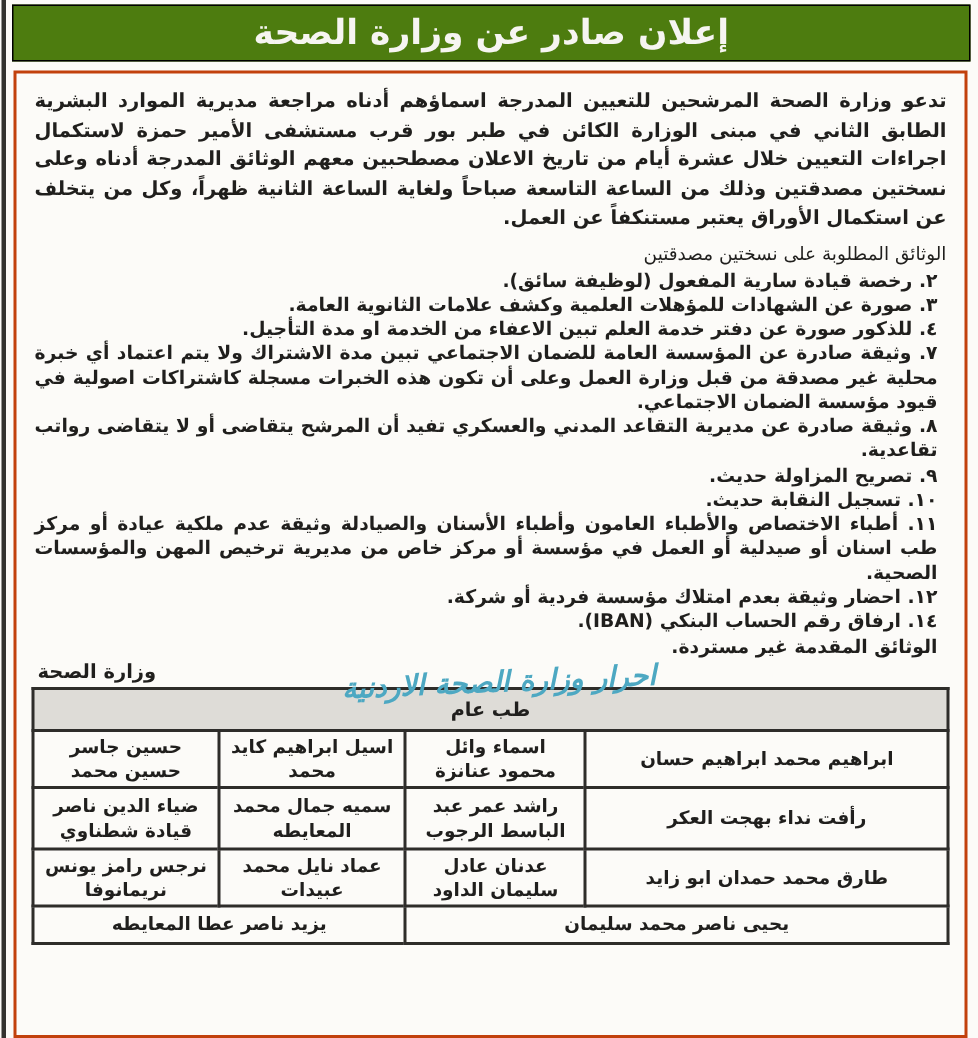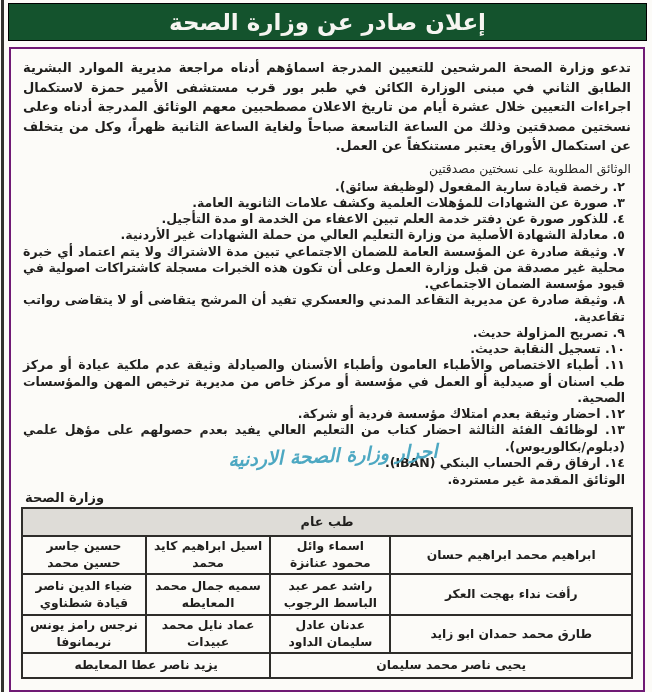--- a/index.html
+++ b/index.html
@@ -20,34 +20,34 @@
   .column-rule {
     position: absolute;
     left: 1px; top: 0;
     width: 3px; height: 100%;
     background: #33322f;
   }
   .header-bar {
     position: absolute;
     left: 8px; top: 3px;
     width: 639px; height: 38px;
-    background: #14532d;
+    background: #4d7c0f;
     border: 1px solid #000;
     display: flex; align-items: center; justify-content: center;
   }
   .header-title {
     color: #f6f5f1;
     font-size: 23px;
     font-weight: bold;
   }
   .content-box {
     position: absolute;
     left: 9px; top: 47px;
     width: 636px; height: 645px;
-    border: 2px solid #701a75;
+    border: 2px solid #c2410c;
     padding: 9px 10px 0 10px;
     overflow: hidden;
   }
   .intro {
     margin: 0 2px;
     font-size: 13px;
     font-weight: bold;
     line-height: 1.5;
     text-align: justify;
   }
@@ -120,28 +120,26 @@
   <div class="content-box">
 
     <p class="intro">تدعو وزارة الصحة المرشحين للتعيين المدرجة اسماؤهم أدناه مراجعة مديرية الموارد البشرية الطابق الثاني في مبنى الوزارة الكائن في طبر بور قرب مستشفى الأمير حمزة لاستكمال اجراءات التعيين خلال عشرة أيام من تاريخ الاعلان مصطحبين معهم الوثائق المدرجة أدناه وعلى نسختين مصدقتين وذلك من الساعة التاسعة صباحاً ولغاية الساعة الثانية ظهراً، وكل من يتخلف عن استكمال الأوراق يعتبر مستنكفاً عن العمل.</p>
 
     <div class="doc-heading">الوثائق المطلوبة على نسختين مصدقتين</div>
 
     <div class="doc-list">
       <div class="doc-item">٢. رخصة قيادة سارية المفعول (لوظيفة سائق).</div>
       <div class="doc-item">٣. صورة عن الشهادات للمؤهلات العلمية وكشف علامات الثانوية العامة.</div>
       <div class="doc-item">٤. للذكور صورة عن دفتر خدمة العلم تبين الاعفاء من الخدمة او مدة التأجيل.</div>
-      <div class="doc-item">٥. معادلة الشهادة الأصلية من وزارة التعليم العالي من حملة الشهادات غير الأردنية.</div>
       <div class="doc-item">٧. وثيقة صادرة عن المؤسسة العامة للضمان الاجتماعي تبين مدة الاشتراك ولا يتم اعتماد أي خبرة محلية غير مصدقة من قبل وزارة العمل وعلى أن تكون هذه الخبرات مسجلة كاشتراكات اصولية في قيود مؤسسة الضمان الاجتماعي.</div>
       <div class="doc-item">٨. وثيقة صادرة عن مديرية التقاعد المدني والعسكري تفيد أن المرشح يتقاضى أو لا يتقاضى رواتب تقاعدية.</div>
       <div class="doc-item">٩. تصريح المزاولة حديث.</div>
       <div class="doc-item">١٠. تسجيل النقابة حديث.</div>
       <div class="doc-item">١١. أطباء الاختصاص والأطباء العامون وأطباء الأسنان والصيادلة وثيقة عدم ملكية عيادة أو مركز طب اسنان أو صيدلية أو العمل في مؤسسة أو مركز خاص من مديرية ترخيص المهن والمؤسسات الصحية.</div>
       <div class="doc-item">١٢. احضار وثيقة بعدم امتلاك مؤسسة فردية أو شركة.</div>
-      <div class="doc-item">١٣. لوظائف الفئة الثالثة احضار كتاب من التعليم العالي يفيد بعدم حصولهم على مؤهل علمي (دبلوم/بكالوريوس).</div>
       <div class="doc-item">١٤. ارفاق رقم الحساب البنكي (IBAN).</div>
     </div>
 
     <div class="closing-note">الوثائق المقدمة غير مستردة.</div>
 
     <div class="ministry-label">وزارة الصحة</div>
 
     <table class="cand">
       <colgroup>
         <col style="width:39.6%">

